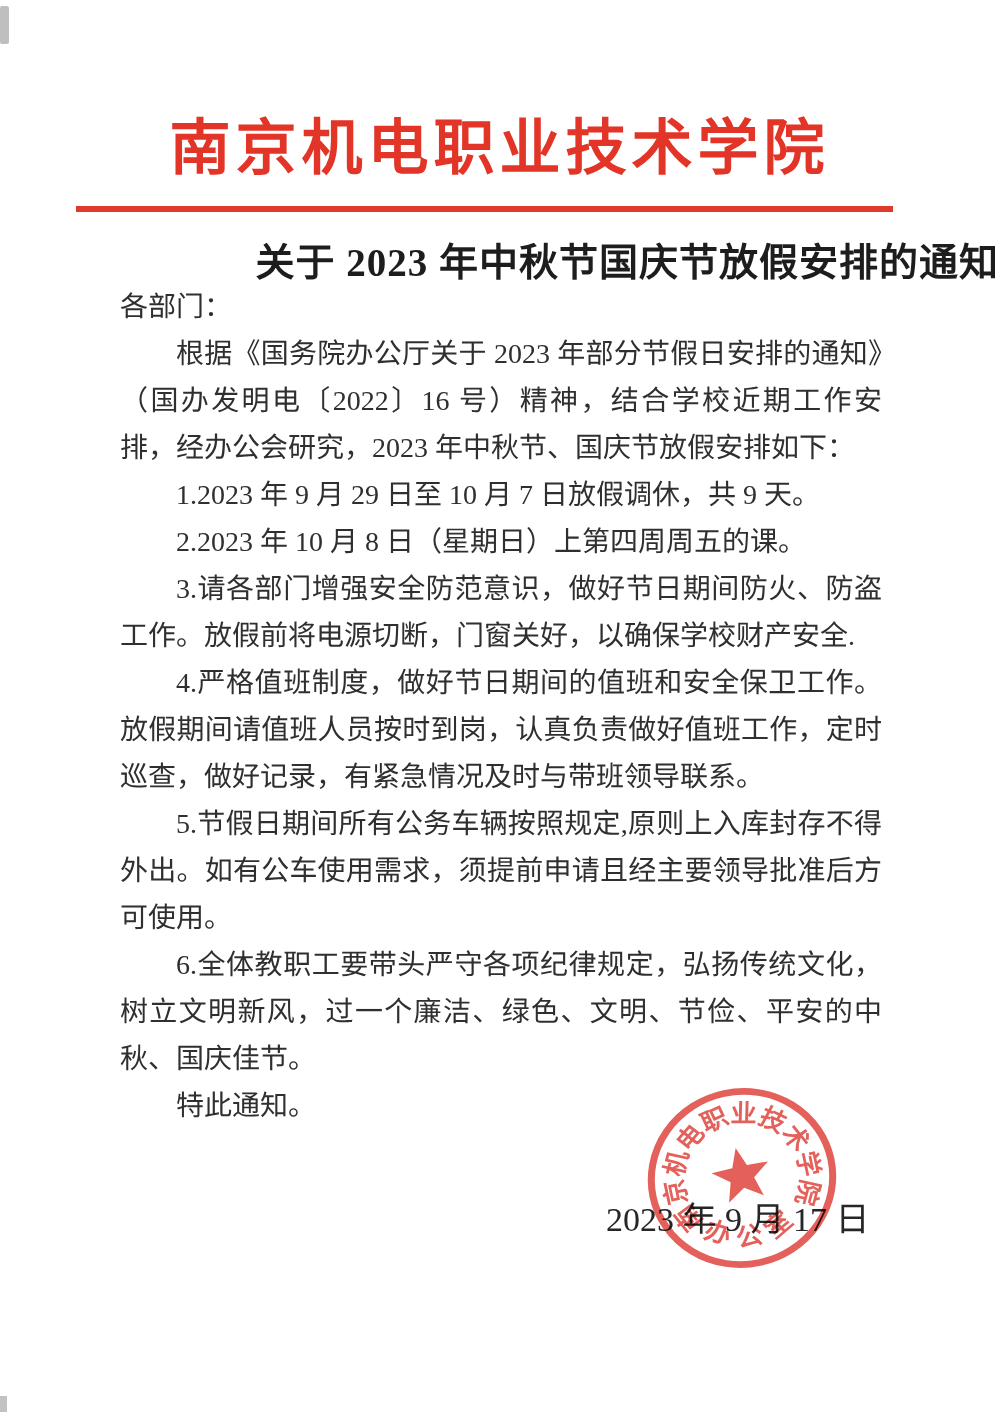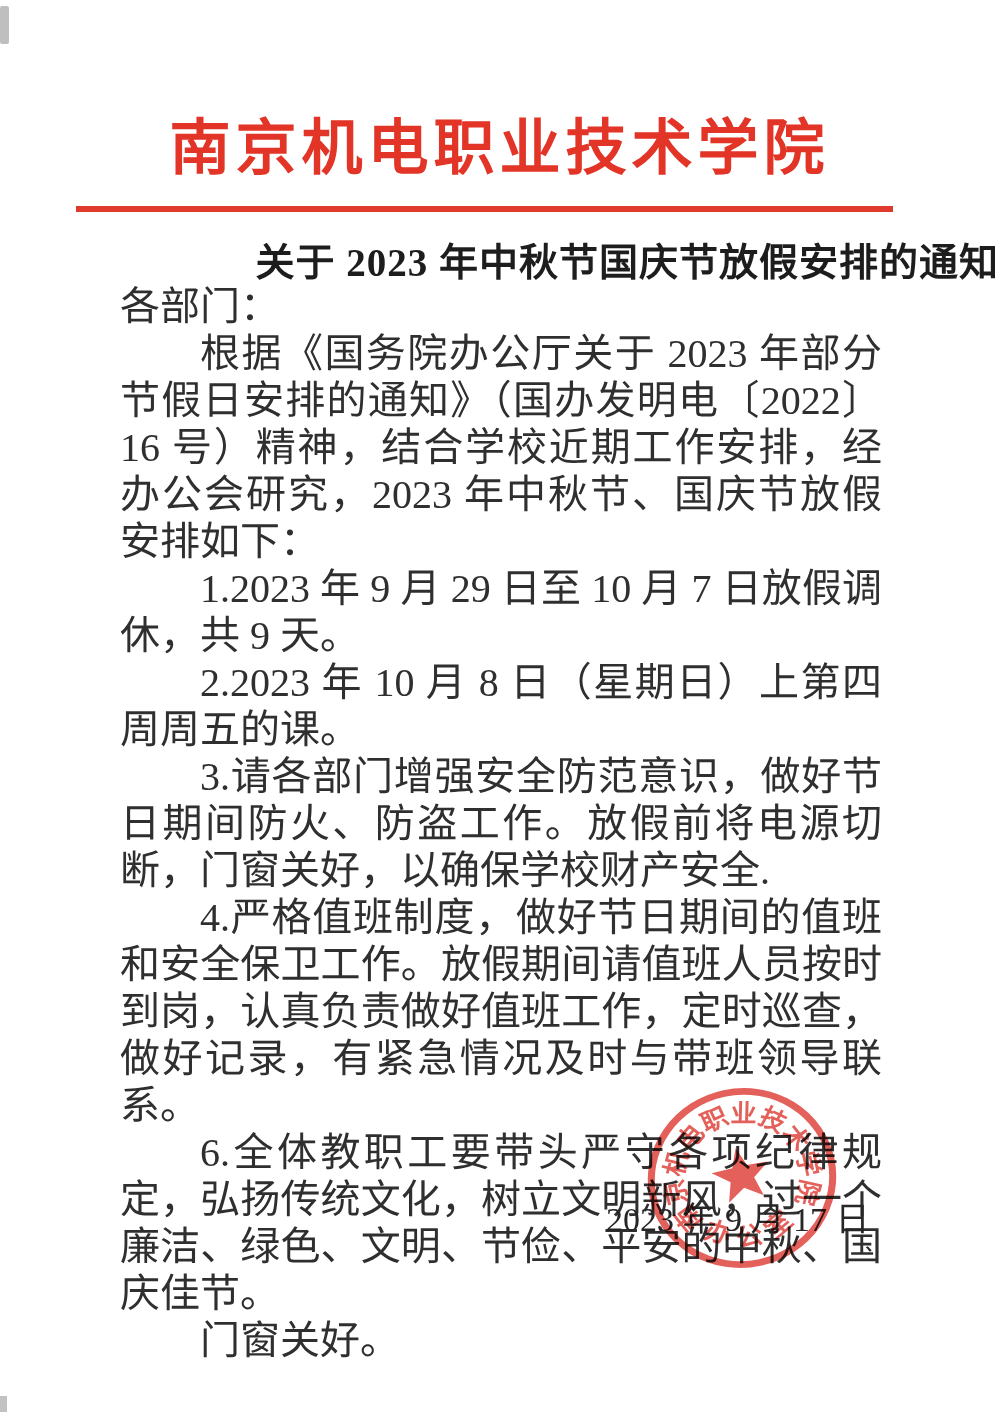--- a/index.html
+++ b/index.html
@@ -28,21 +28,21 @@
   .notice-title{
     position:absolute;top:231px;left:0;width:100%;
     text-align:right;
     font-size:39px;font-weight:700;
     letter-spacing:1px;
     color:#1d1d1d;
   }
   
   .body-wrap{
     position:absolute;top:283px;left:120px;width:762px;
-    font-size:40px;line-height:47px;
+    font-size:28px;line-height:47px;
     color:#2f2f2f;
     text-align:justify;
   }
   .body-wrap p{margin:0;padding:0;}
   .salutation{text-indent:0;}
   .para{text-indent:2em;}
   
   .sig-dept{
     position:absolute;top:1140px;left:648px;
     font-size:30px;color:#262626;letter-spacing:12px;white-space:nowrap;
@@ -90,23 +90,24 @@
   <div class="notice-title">关于 2023 年中秋节国庆节放假安排的通知</div>
 
   <div class="body-wrap">
     <p class="salutation">各部门：</p>
     <div id="paras">
         <p class="para">根据《国务院办公厅关于 2023 年部分节假日安排的通知》（国办发明电〔2022〕16 号）精神，结合学校近期工作安排，经办公会研究，2023 年中秋节、国庆节放假安排如下：</p>
         <p class="para">1.2023 年 9 月 29 日至 10 月 7 日放假调休，共 9 天。</p>
         <p class="para">2.2023 年 10 月 8 日（星期日）上第四周周五的课。</p>
         <p class="para">3.请各部门增强安全防范意识，做好节日期间防火、防盗工作。放假前将电源切断，门窗关好，以确保学校财产安全.</p>
         <p class="para">4.严格值班制度，做好节日期间的值班和安全保卫工作。放假期间请值班人员按时到岗，认真负责做好值班工作，定时巡查，做好记录，有紧急情况及时与带班领导联系。</p>
+        <p class="para">5.节假日期间所有公务车辆按照规定,原则上入库封存不得外出。如有公车使用需求，须提前申请且经主要领导批准后方可使用。</p>
         <p class="para">6.全体教职工要带头严守各项纪律规定，弘扬传统文化，树立文明新风，过一个廉洁、绿色、文明、节俭、平安的中秋、国庆佳节。</p>
       </div>
-    <p class="para">门窗关好。</p>
+    <p class="para">特此通知。</p>
   </div>
 
 
   <div class="sig-date">2023 年 9 月 17 日</div>
 
   <div class="seal">
     <svg viewBox="0 0 200 200" preserveAspectRatio="none">
       <defs>
         <path id="arcTop" d="M 49.8,129 A 58,58 0 1 1 150.2,129" fill="none"></path>
         <path id="arcBottom" d="M 46.4,145 A 70,70 0 0 0 153.6,145" fill="none"></path>

